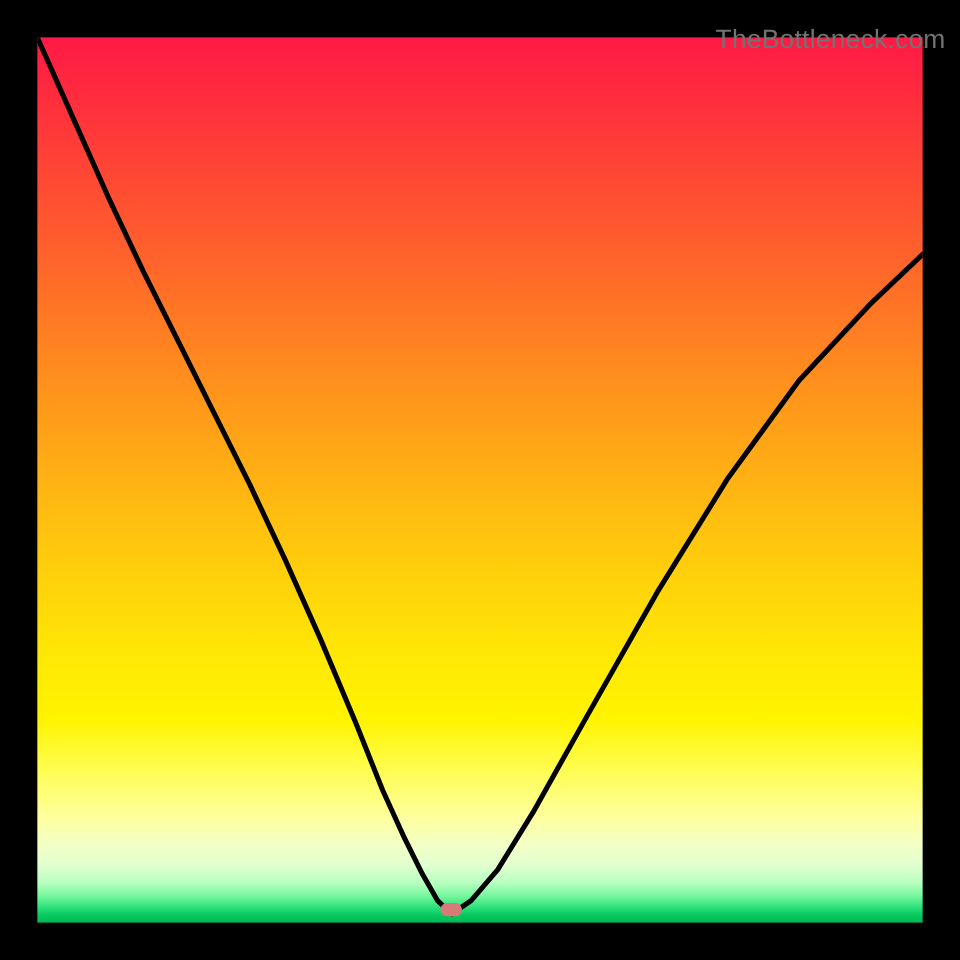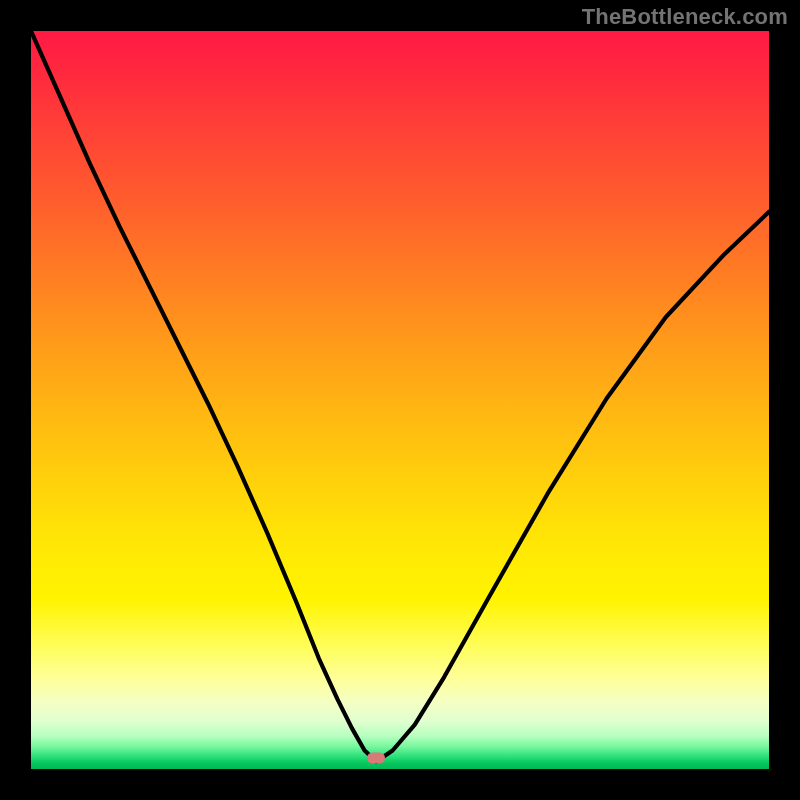--- a/index.html
+++ b/index.html
@@ -12,25 +12,25 @@
     font-family: Arial, Helvetica, sans-serif;
   }
   .frame {
     position: relative;
     width: 800px;
     height: 800px;
     background: #000;
   }
   .watermark {
     position: absolute;
-    top: 4px;
+    top: 20px;
     right: 12px;
     font-size: 22px;
     color: #737373;
-    font-weight: 700;
+    font-weight: 400;
     letter-spacing: 0.2px;
     z-index: 5;
   }
   .plot {
     position: absolute;
     left: 31px;
     top: 31px;
     width: 738px;
     height: 738px;
     overflow: hidden;

